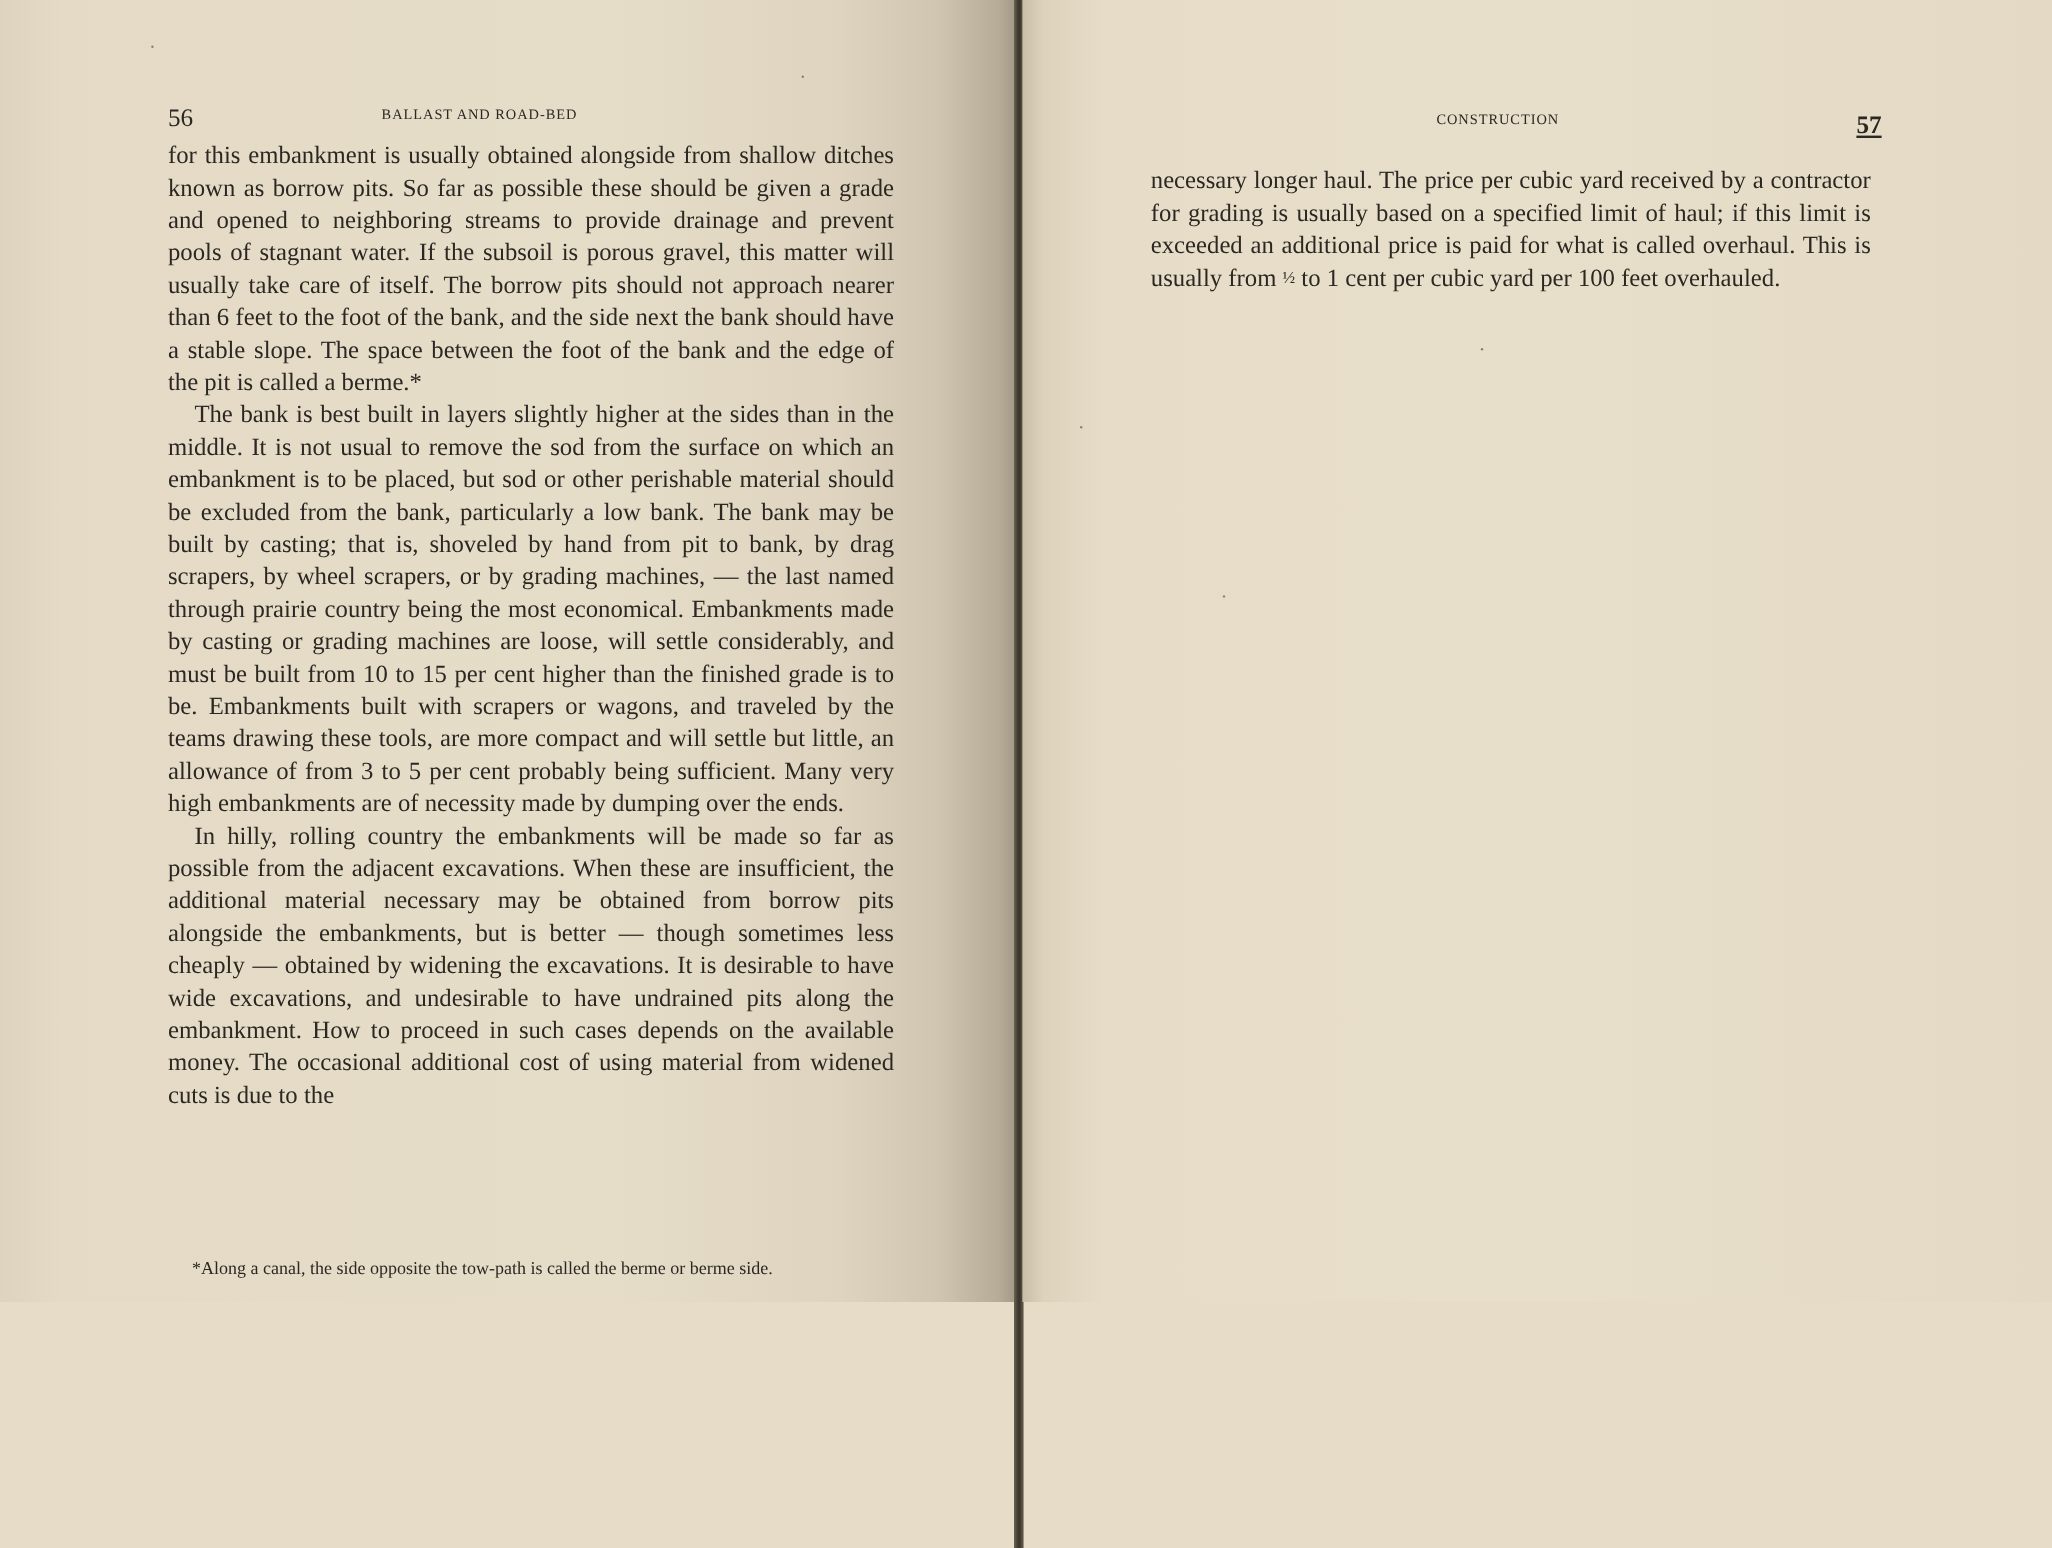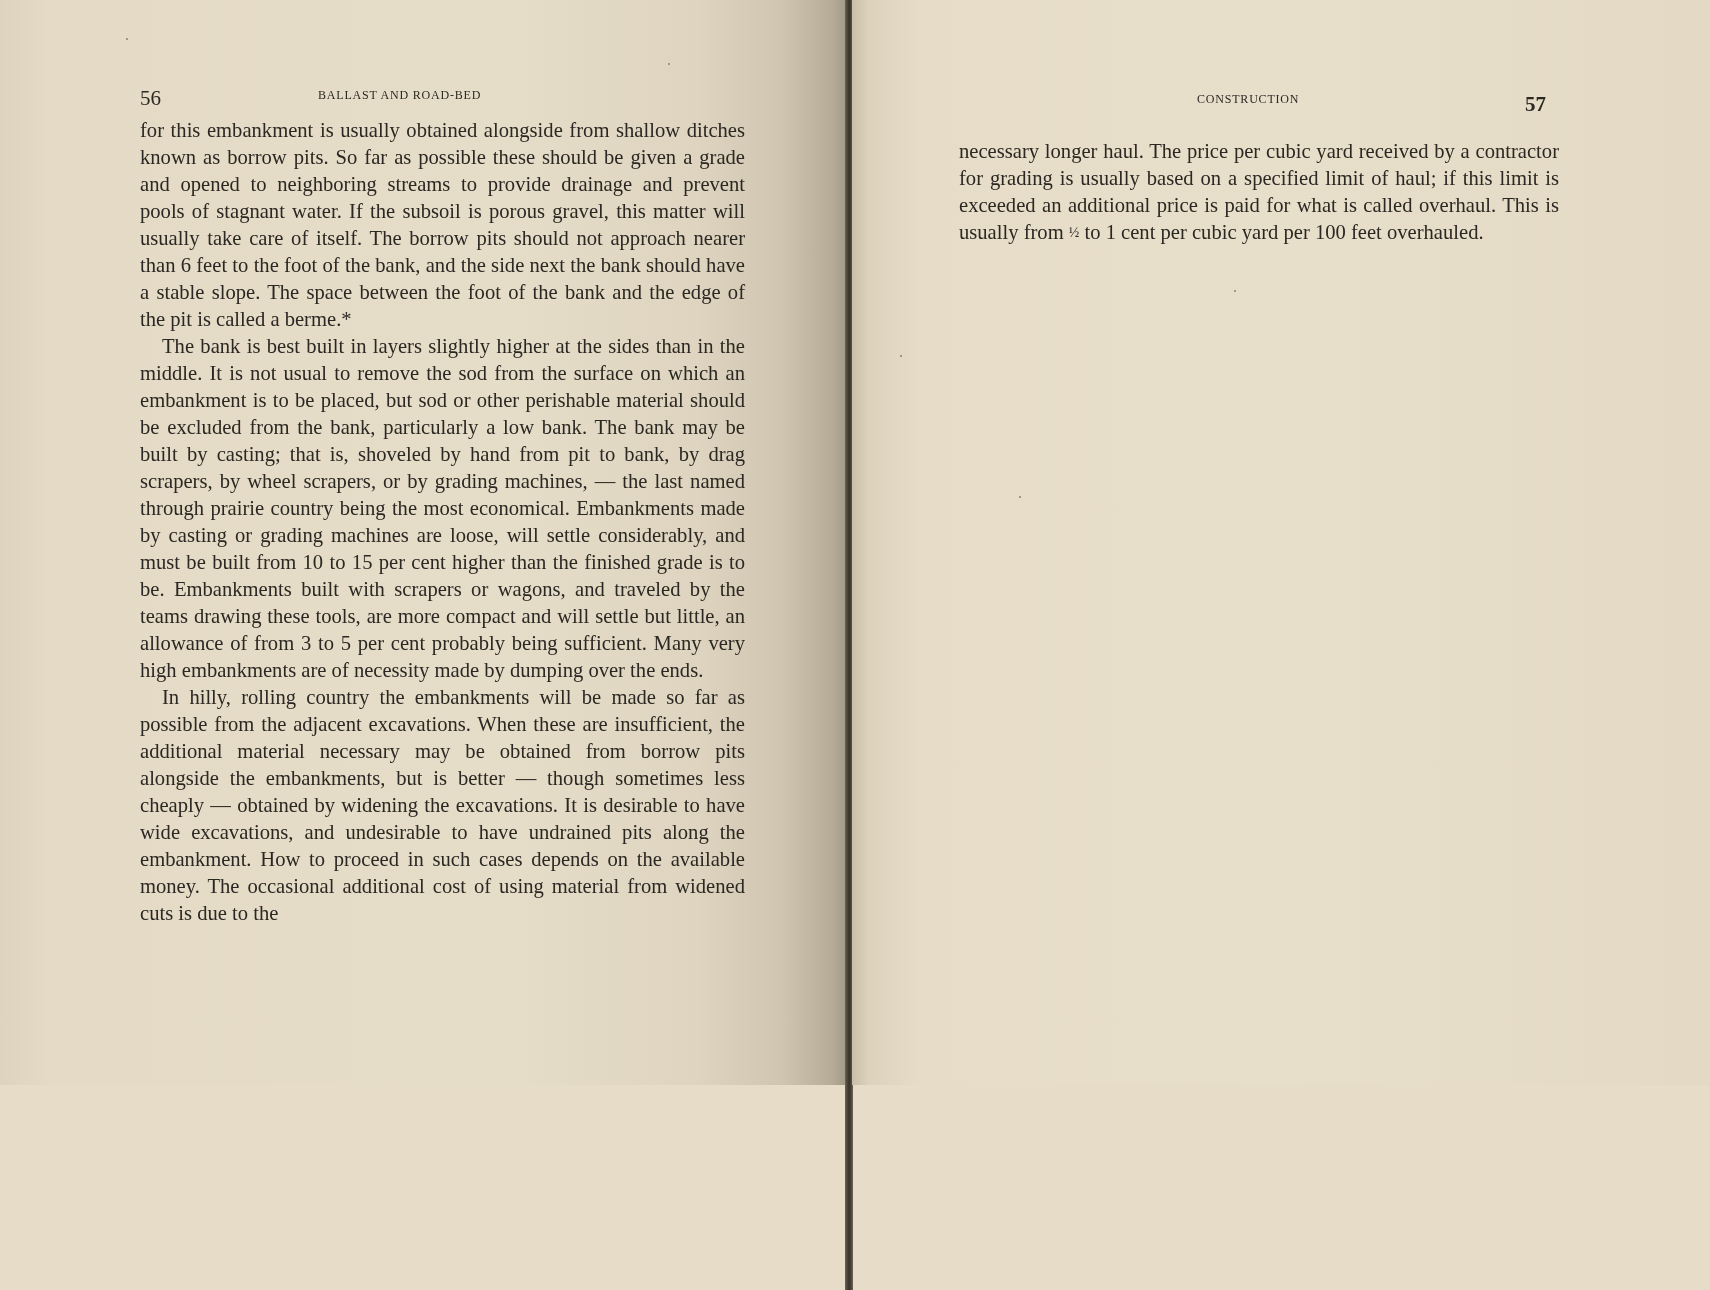--- a/index.html
+++ b/index.html
@@ -45,30 +45,33 @@
   <div class="page page-left">
     <div class="pagenum" style="left:140px; top:86px;">56</div>
     <div class="header" style="left:318px; top:88px;">BALLAST AND ROAD-BED</div>
 
     <div class="body-text" style="left:140px; top:117px; width:605px;">
       <p>for this embankment is usually obtained alongside from shallow ditches known as borrow pits. So far as possible these should be given a grade and opened to neighboring streams to provide drainage and prevent pools of stagnant water. If the subsoil is porous gravel, this matter will usually take care of itself. The borrow pits should not approach nearer than 6 feet to the foot of the bank, and the side next the bank should have a stable slope. The space between the foot of the bank and the edge of the pit is called a berme.*</p>
       <p class="indent">The bank is best built in layers slightly higher at the sides than in the middle. It is not usual to remove the sod from the surface on which an embankment is to be placed, but sod or other perishable material should be excluded from the bank, particularly a low bank. The bank may be built by casting; that is, shoveled by hand from pit to bank, by drag scrapers, by wheel scrapers, or by grading machines, — the last named through prairie country being the most economical. Embankments made by casting or grading machines are loose, will settle considerably, and must be built from 10 to 15 per cent higher than the finished grade is to be. Embankments built with scrapers or wagons, and traveled by the teams drawing these tools, are more compact and will settle but little, an allowance of from 3 to 5 per cent probably being sufficient. Many very high embankments are of necessity made by dumping over the ends.</p>
       <p class="indent">In hilly, rolling country the embankments will be made so far as possible from the adjacent excavations. When these are insufficient, the additional material necessary may be obtained from borrow pits alongside the embankments, but is better — though sometimes less cheaply — obtained by widening the excavations. It is desirable to have wide excavations, and undesirable to have undrained pits along the embankment. How to proceed in such cases depends on the available money. The occasional additional cost of using material from widened cuts is due to the</p>
     </div>
 
+    <div class="footnote" style="left:148px; top:1047px; width:602px;">
+      <p>*Along a canal, the side opposite the tow-path is called the berme or berme side.</p>
+    </div>
 
     <div class="speck" style="left:126px; top:38px;"></div>
     <div class="speck" style="left:668px; top:63px;"></div>
   </div>
 
   <div class="spine"></div>
 
   <div class="page page-right">
     <div class="header" style="left:345px; top:92px;text-align:right;">CONSTRUCTION</div>
-    <div class="pagenum" style="left:673px; top:92px; font-weight:bold;">57</div>
+    <div class="pagenum" style="left:695px; top:92px; font-weight:bold;text-decoration:underline;">57</div>
 
     <div class="body-text" style="left:107px; top:138px; width:600px;">
       <p><span>necessary longer haul. The price per cubic yard received by a contractor for grading is usually based on a specified limit of haul; if this limit is exceeded an additional price is paid for what is called overhaul. This is usually from </span><span class="frac">½</span><span> to 1 cent per cubic yard per 100 feet overhauled.</span></p>
     </div>
 
     <div class="speck" style="left:382px; top:290px;"></div>
     <div class="speck" style="left:48px; top:355px;"></div>
     <div class="speck" style="left:167px; top:496px;"></div>
   </div>
 

